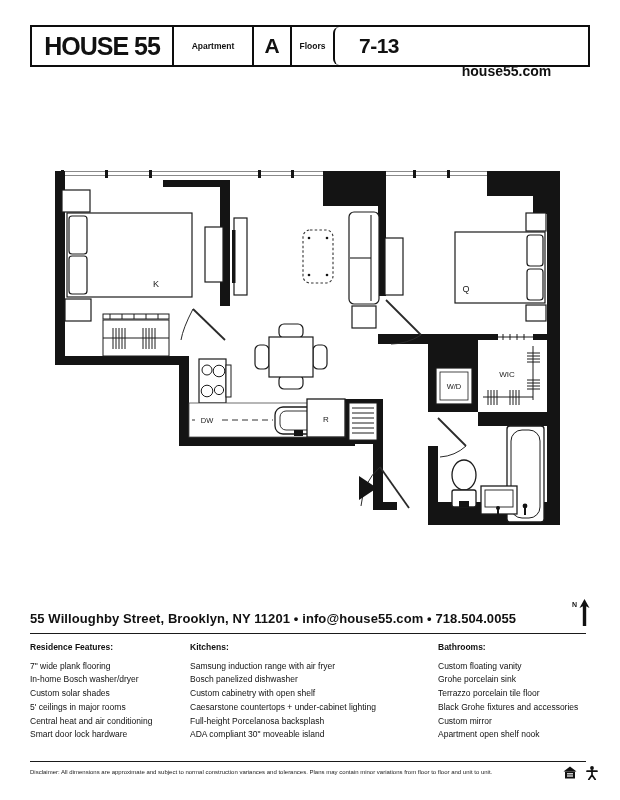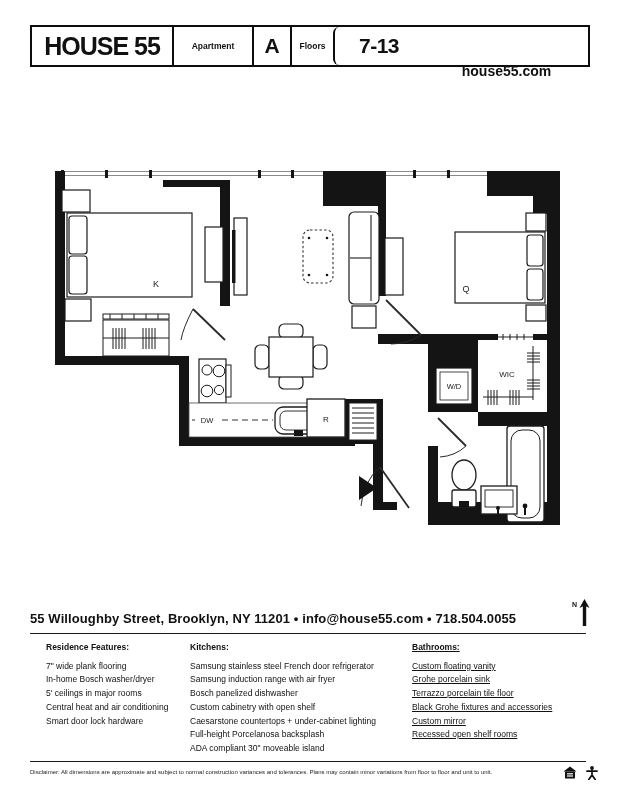--- a/index.html
+++ b/index.html
@@ -32,23 +32,23 @@
   .north .n{font-size:7px;font-weight:bold;margin-top:2px;}
 
   .rule{position:absolute;left:30px;width:556px;border-top:1.5px solid #1a1a1a;height:0;}
   .rule1{top:633px;}
   .rule2{top:761px;}
 
   
   .feat{position:absolute;top:641px;font-size:8.5px;line-height:13.7px;}
   .feat h3{margin:0 0 5px 0;font-size:8.5px;font-weight:bold;}
   .feat ul{margin:0;padding:0;list-style:none;}
-  .col1{left:30px;width:158px;margin-left:16px;}
+  .col1{left:30px;width:158px;}
   .col2{left:190px;width:226px;}
-  .col3{left:412px;width:170px;text-decoration:underline;}
+  .col3{left:438px;width:170px;}
 
   
   .disc{position:absolute;left:30px;top:769px;width:500px;font-size:6px;color:#222;}
   .foot-icons{position:absolute;right:22px;top:766px;display:flex;gap:9px;align-items:center;}
 </style>
 </head>
 <body>
 
 <div class="page">
 
@@ -281,48 +281,48 @@
     </svg>
   </div>
 
   <div class="rule rule1"></div>
 
   <div class="feat col1">
     <h3>Residence Features:</h3>
     <ul>
       <li>7" wide plank flooring</li>
       <li>In-home Bosch washer/dryer</li>
+      <li>Custom solar shades</li>
       <li>5' ceilings in major rooms</li>
       <li>Central heat and air conditioning</li>
       <li>Smart door lock hardware</li>
     </ul>
   </div>
 
   <div class="feat col2">
     <h3>Kitchens:</h3>
     <ul>
-      <li>Samsung stainless steel French door refrigerator</li>
       <li>Samsung induction range with air fryer</li>
       <li>Bosch panelized dishwasher</li>
       <li>Custom cabinetry with open shelf</li>
       <li>Caesarstone countertops + under-cabinet lighting</li>
       <li>Full-height Porcelanosa backsplash</li>
       <li>ADA compliant 30" moveable island</li>
     </ul>
   </div>
 
   <div class="feat col3">
     <h3>Bathrooms:</h3>
     <ul>
       <li>Custom floating vanity</li>
       <li>Grohe porcelain sink</li>
       <li>Terrazzo porcelain tile floor</li>
       <li>Black Grohe fixtures and accessories</li>
       <li>Custom mirror</li>
-      <li>Recessed open shelf rooms</li>
+      <li>Apartment open shelf nook</li>
     </ul>
   </div>
 
   <div class="rule rule2"></div>
 
   <div class="disc">Disclaimer: All dimensions are approximate and subject to normal construction variances and tolerances. Plans may contain minor variations from floor to floor and unit to unit.</div>
 
   <div class="foot-icons">
     <svg width="14" height="14" viewBox="0 0 14 14">
       <polygon points="7,0.5 13.5,5.5 0.5,5.5" fill="#111"></polygon>

